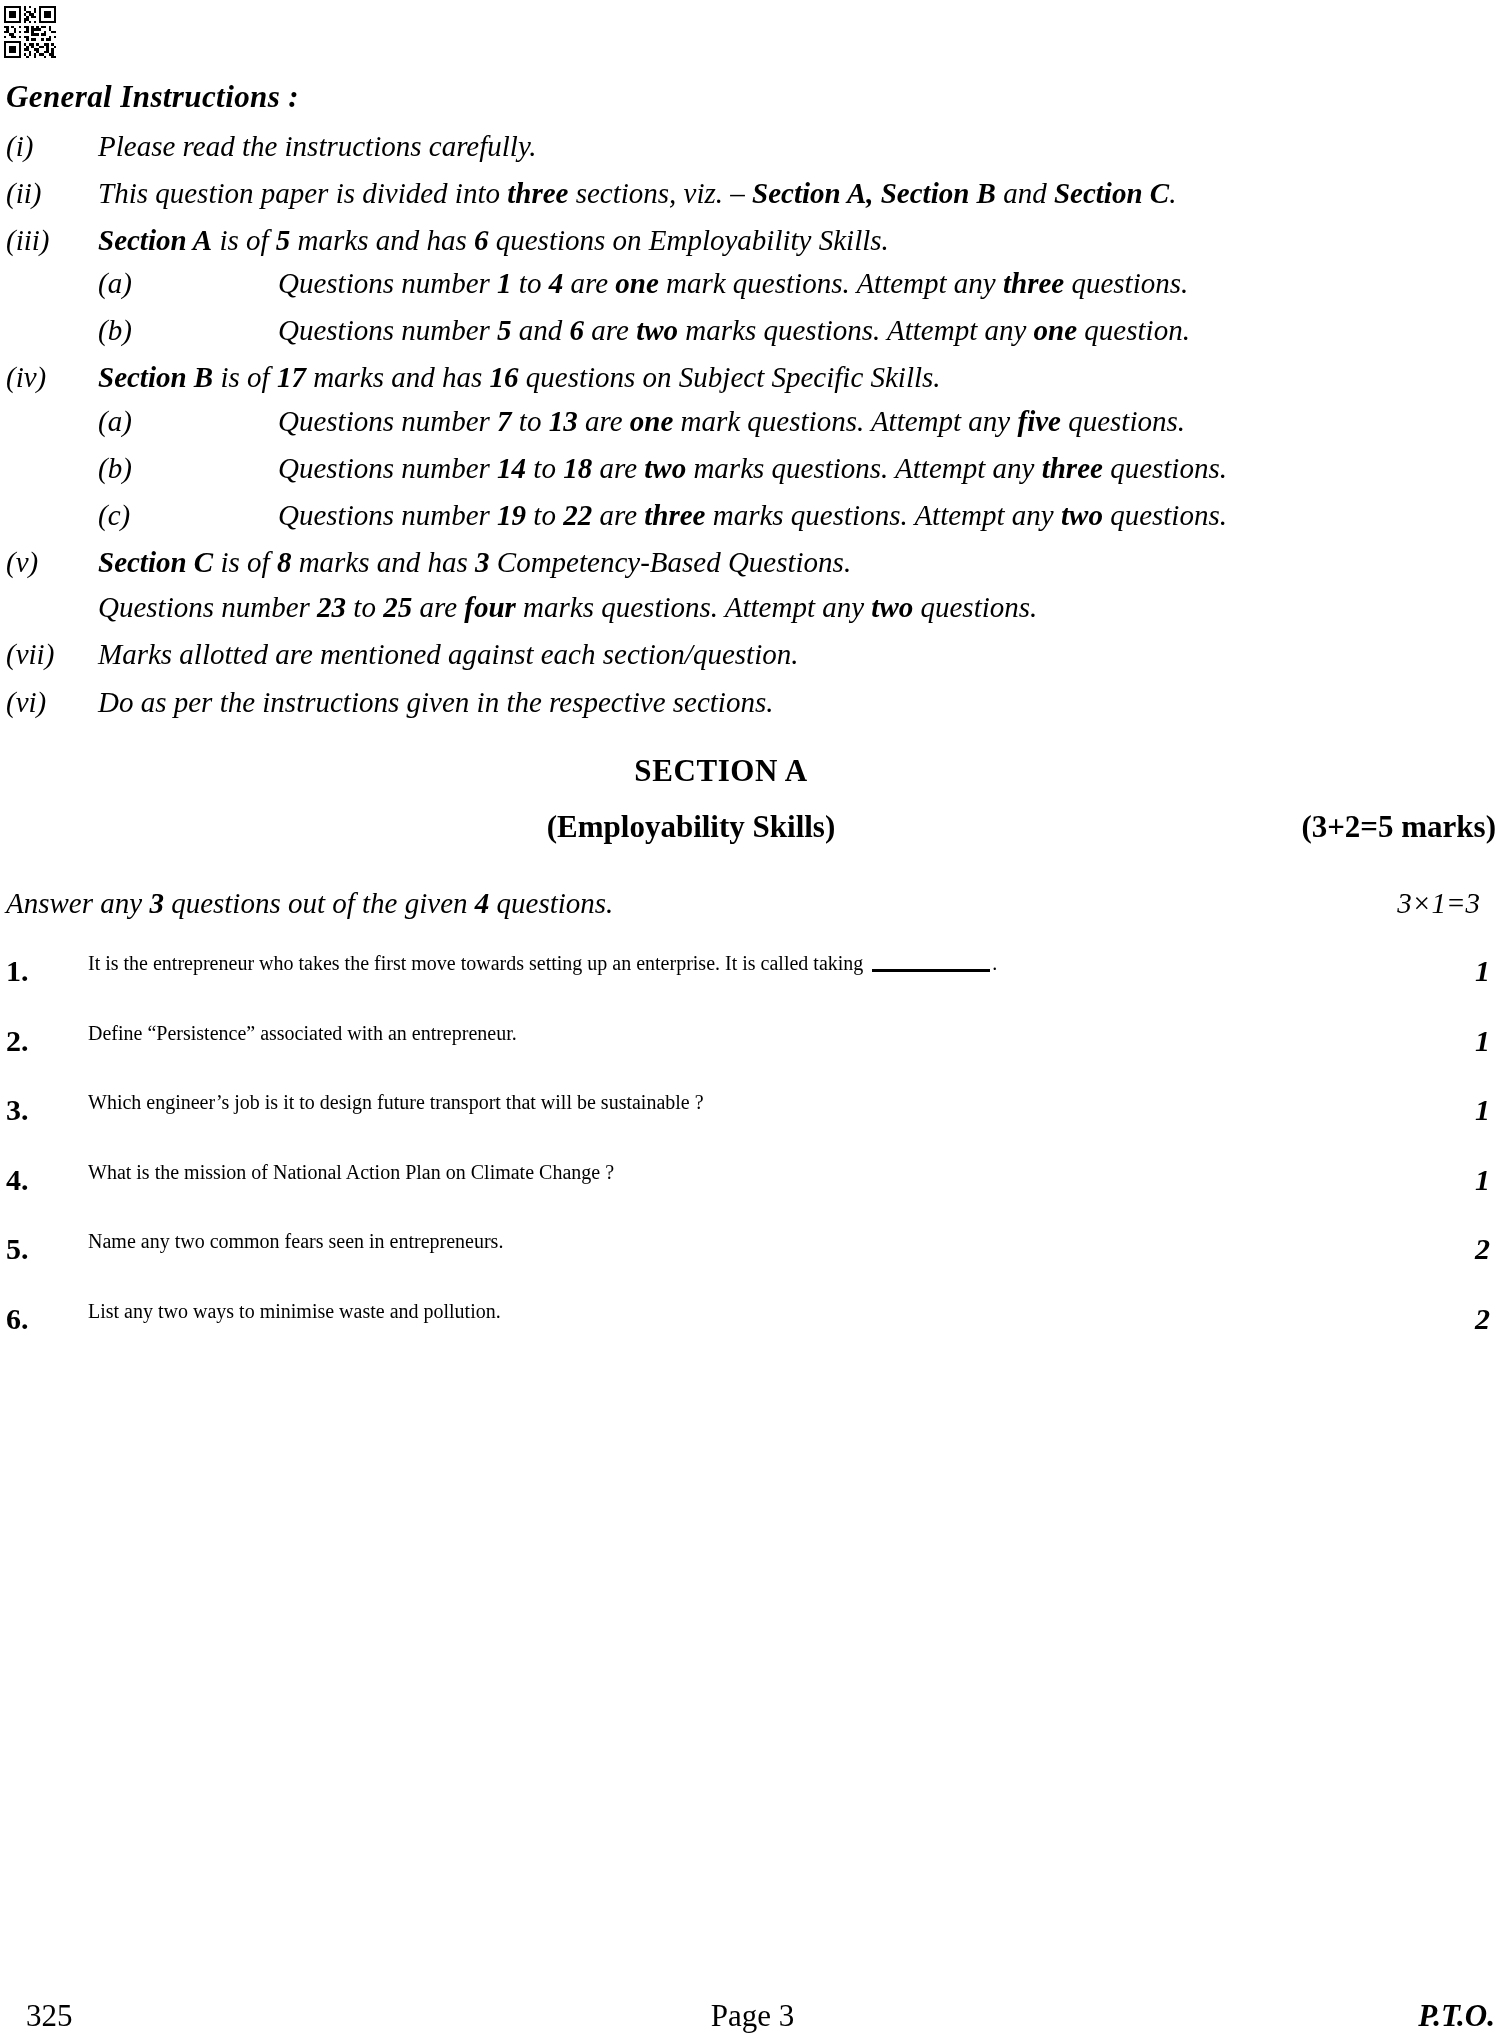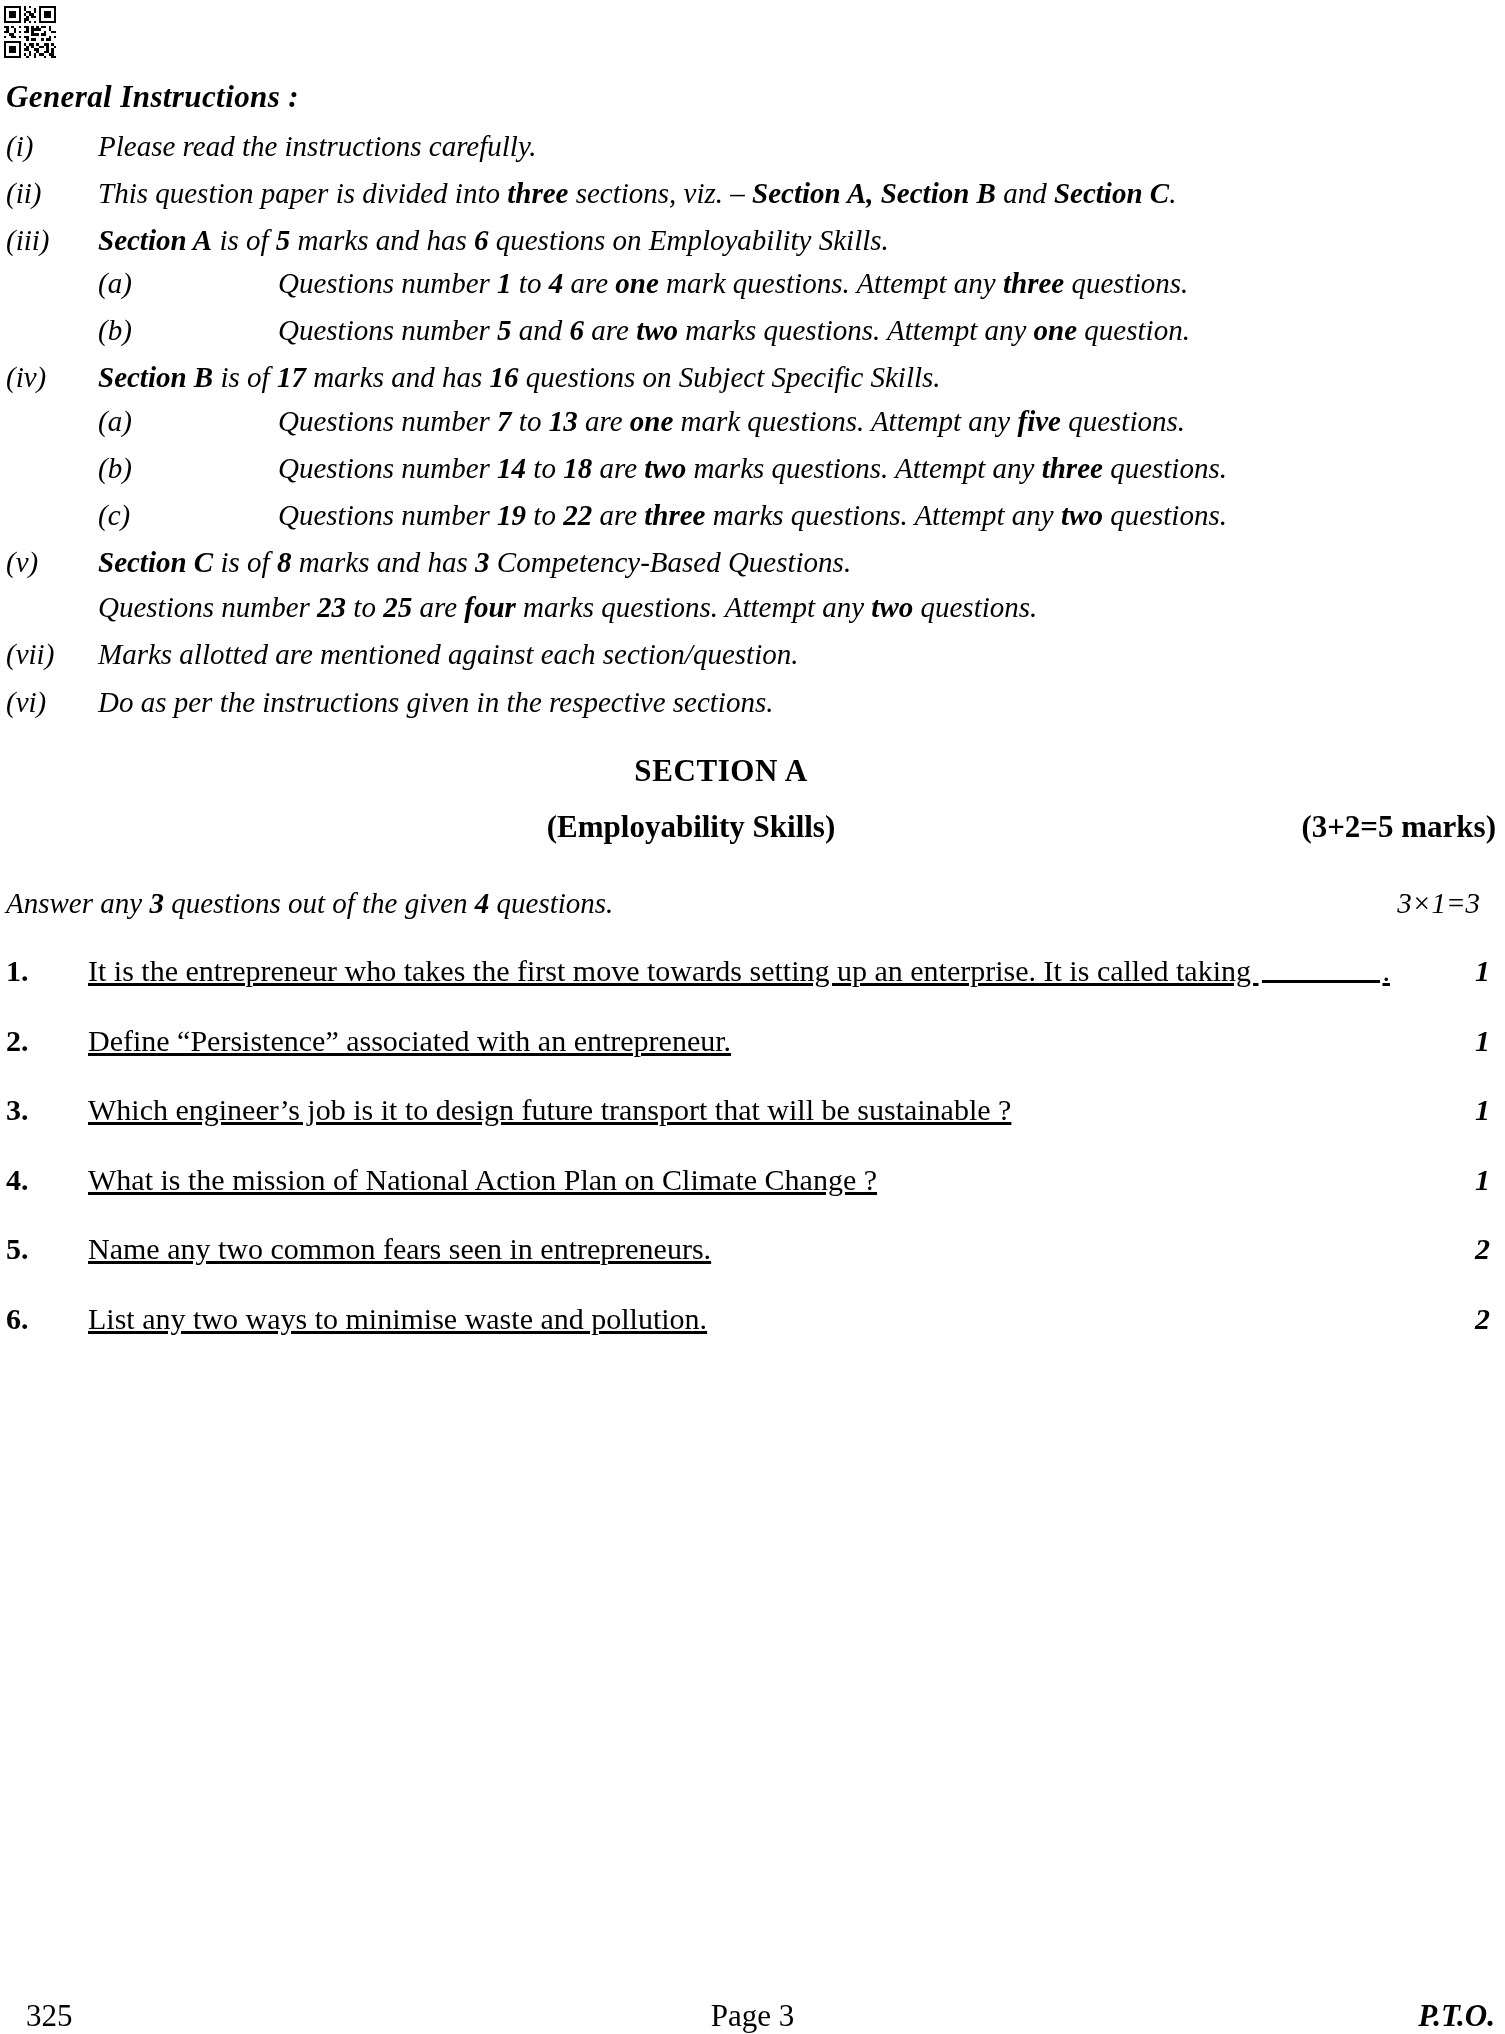--- a/index.html
+++ b/index.html
@@ -155,25 +155,24 @@
   }
   .q-num {
     flex: 0 0 auto;
     width: 82px;
     font-weight: bold;
     font-size: 30px;
     line-height: 1.45;
   }
   .q-text {
     flex: 1 1 auto;
-    font-size: 30px;
+    font-size: 20px;
     line-height: 1.45;
     text-align: justify;
     text-align-last: left;
-    text-decoration: underline;
   }
   .q-marks {
     position: absolute;
     right: 6px;
     font-style: italic;
     font-weight: bold;
     font-size: 30px;
     line-height: 1.45;
   }
   .q-marks.line2 { bottom: 0; }

